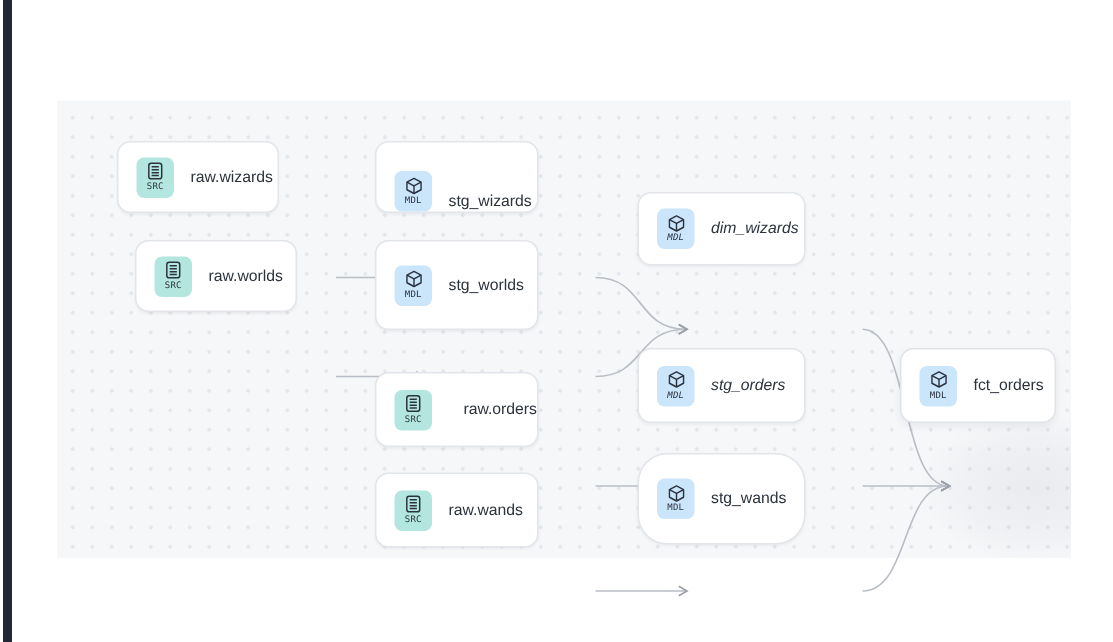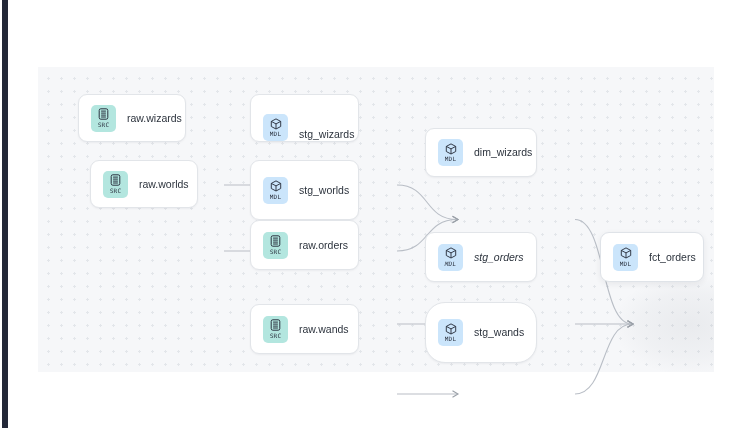--- a/index.html
+++ b/index.html
@@ -187,47 +187,47 @@
       <div class="badge mdl">
         <svg width="12" height="12" viewBox="0 0 12 12" aria-hidden="true">
           <path d="M6 0.9 L10.7 3.4 L10.7 8.5 L6 11.0 L1.3 8.5 L1.3 3.4 Z" fill="none" stroke="#2c3340" stroke-width="0.95" stroke-linejoin="round"></path>
           <path d="M1.3 3.4 L6 5.9 L10.7 3.4" fill="none" stroke="#2c3340" stroke-width="0.95" stroke-linejoin="round"></path>
           <path d="M6 5.9 L6 11.0" fill="none" stroke="#2c3340" stroke-width="0.95"></path>
         </svg>
         <div class="badge-text">MDL</div>
       </div>
       <div class="node-label">stg_worlds</div>
     </div>
-    <div class="node" style="left: 250px; top: 220px; width: 109px; height: 50px;">
+    <div class="node" style="left: 250px; top: 248px; width: 109px; height: 50px; justify-content: space-between;">
       <div class="badge src">
         <svg width="11" height="12" viewBox="0 0 11 12" aria-hidden="true">
           <rect x="1.2" y="0.8" width="8.6" height="10.4" rx="1.6" fill="none" stroke="#2c3340" stroke-width="1"></rect>
           <line x1="3.1" y1="3.1" x2="7.9" y2="3.1" stroke="#2c3340" stroke-width="1"></line>
           <line x1="3.1" y1="5.1" x2="7.9" y2="5.1" stroke="#2c3340" stroke-width="1"></line>
           <line x1="3.1" y1="7.1" x2="7.9" y2="7.1" stroke="#2c3340" stroke-width="1"></line>
           <line x1="3.1" y1="9.0" x2="7.9" y2="9.0" stroke="#2c3340" stroke-width="1"></line>
         </svg>
         <div class="badge-text">SRC</div>
       </div>
       <div class="node-label">raw.orders</div>
     </div>
-    <div class="node" style="left: 250px; top: 304px; width: 109px; height: 50px;">
+    <div class="node" style="left: 250px; top: 315px; width: 109px; height: 50px;">
       <div class="badge src">
         <svg width="11" height="12" viewBox="0 0 11 12" aria-hidden="true">
           <rect x="1.2" y="0.8" width="8.6" height="10.4" rx="1.6" fill="none" stroke="#2c3340" stroke-width="1"></rect>
           <line x1="3.1" y1="3.1" x2="7.9" y2="3.1" stroke="#2c3340" stroke-width="1"></line>
           <line x1="3.1" y1="5.1" x2="7.9" y2="5.1" stroke="#2c3340" stroke-width="1"></line>
           <line x1="3.1" y1="7.1" x2="7.9" y2="7.1" stroke="#2c3340" stroke-width="1"></line>
           <line x1="3.1" y1="9.0" x2="7.9" y2="9.0" stroke="#2c3340" stroke-width="1"></line>
         </svg>
         <div class="badge-text">SRC</div>
       </div>
       <div class="node-label">raw.wands</div>
     </div>
-    <div class="node" style="left: 425px; top: 128px; width: 112px; height: 49px;">
+    <div class="node" style="left: 425px; top: 128px; width: 112px; height: 49px; font-style: italic;">
       <div class="badge mdl">
         <svg width="12" height="12" viewBox="0 0 12 12" aria-hidden="true">
           <path d="M6 0.9 L10.7 3.4 L10.7 8.5 L6 11.0 L1.3 8.5 L1.3 3.4 Z" fill="none" stroke="#2c3340" stroke-width="0.95" stroke-linejoin="round"></path>
           <path d="M1.3 3.4 L6 5.9 L10.7 3.4" fill="none" stroke="#2c3340" stroke-width="0.95" stroke-linejoin="round"></path>
           <path d="M6 5.9 L6 11.0" fill="none" stroke="#2c3340" stroke-width="0.95"></path>
         </svg>
         <div class="badge-text">MDL</div>
       </div>
       <div class="node-label">dim_wizards</div>
     </div>

